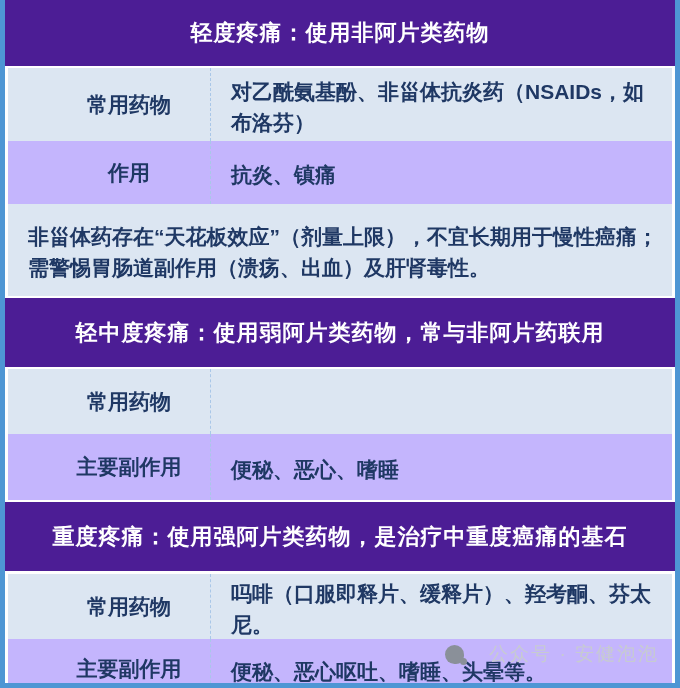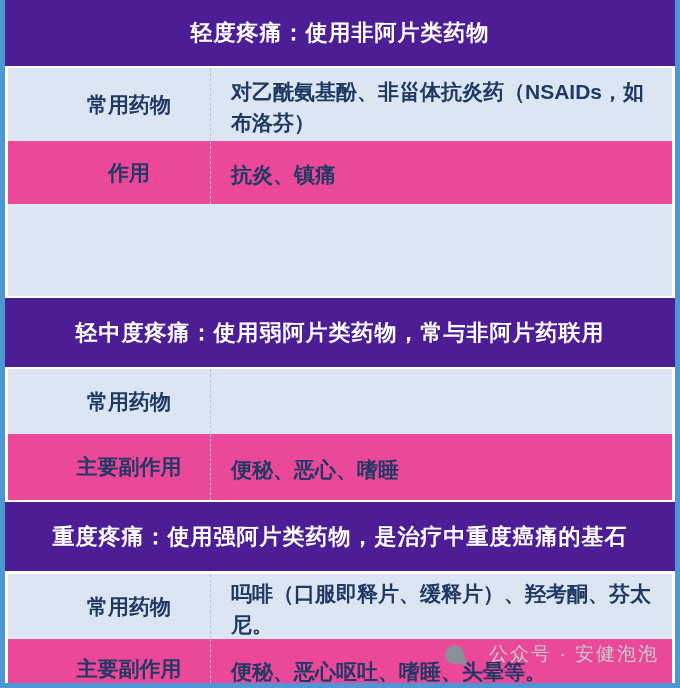--- a/index.html
+++ b/index.html
@@ -23,21 +23,21 @@
     letter-spacing:1px;
     display:flex;align-items:center;justify-content:center;
     text-align:center;
   }
   .h-66{height:66px}
   .h-61{height:69px}
   .gap{height:2px;background:#ffffff}
   .gap3{height:3px;background:#ffffff}
   .row{display:flex;margin:0 3px;}
   .row.shaded{background:#DCE6F2;}
-  .row.plain{background:#ec4899;}
+  .row.plain{background:#c4b5fd;}
   .r-73{height:73px}
   .r-63{height:63px}
   .r-92{height:92px}
   .r-65{height:65px}
   .r-66{height:66px}
   .r-60{height:60px}
   .row-label{
     flex:0 0 162px;
     display:flex;align-items:center;justify-content:center;
     font-size:21px;font-weight:700;
@@ -93,20 +93,23 @@
         <span>对乙酰氨基酚、非甾体抗炎药（NSAIDs，如布洛芬）</span>
       </div>
   </div>
   <div class="row plain r-63">
     <div class="row-label">作用</div>
     <div class="row-content">
         <span>抗炎、镇痛</span>
       </div>
   </div>
   <div class="row shaded r-92">
+    <div class="row-content">
+        <span>非甾体药存在“天花板效应”（剂量上限），不宜长期用于慢性癌痛；需警惕胃肠道副作用（溃疡、出血）及肝肾毒性。</span>
+      </div>
   </div>
 
   <div class="gap"></div>
 
   <div class="sec-header h-61">
     <span>轻中度疼痛：使用弱阿片类药物，常与非阿片药联用</span>
   </div>
   <div class="gap"></div>
 
   <div class="row shaded r-65">

